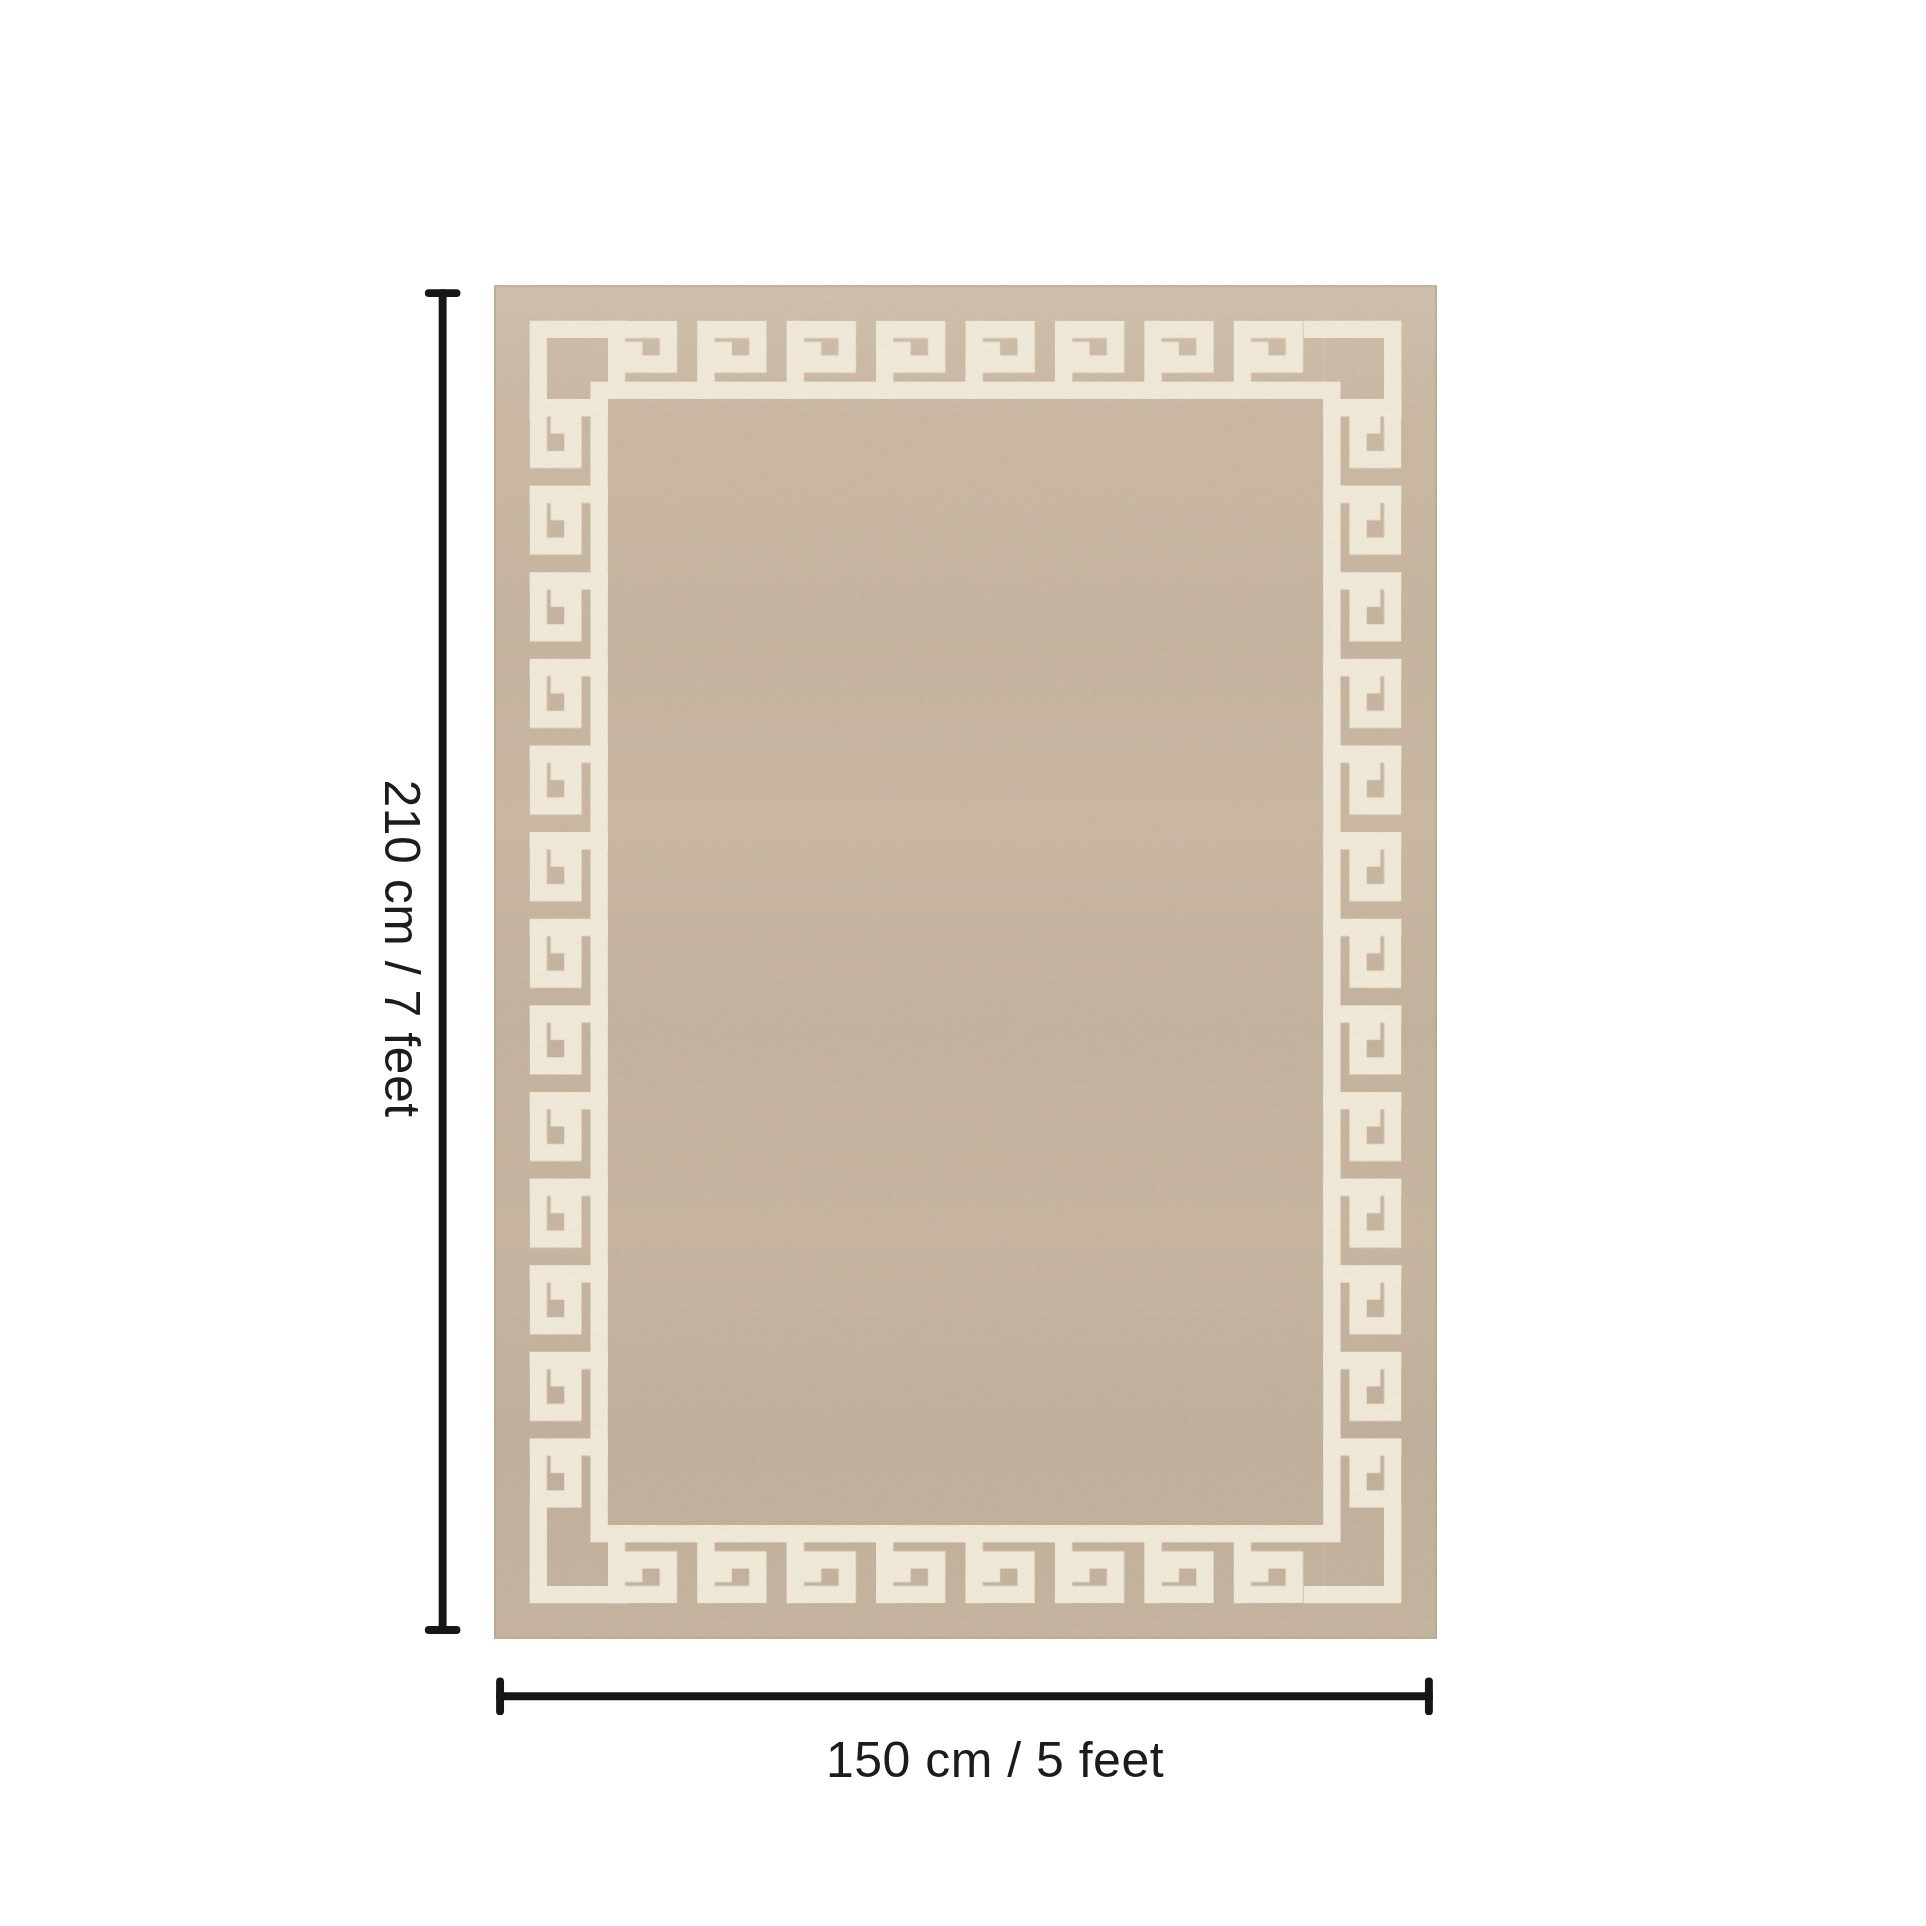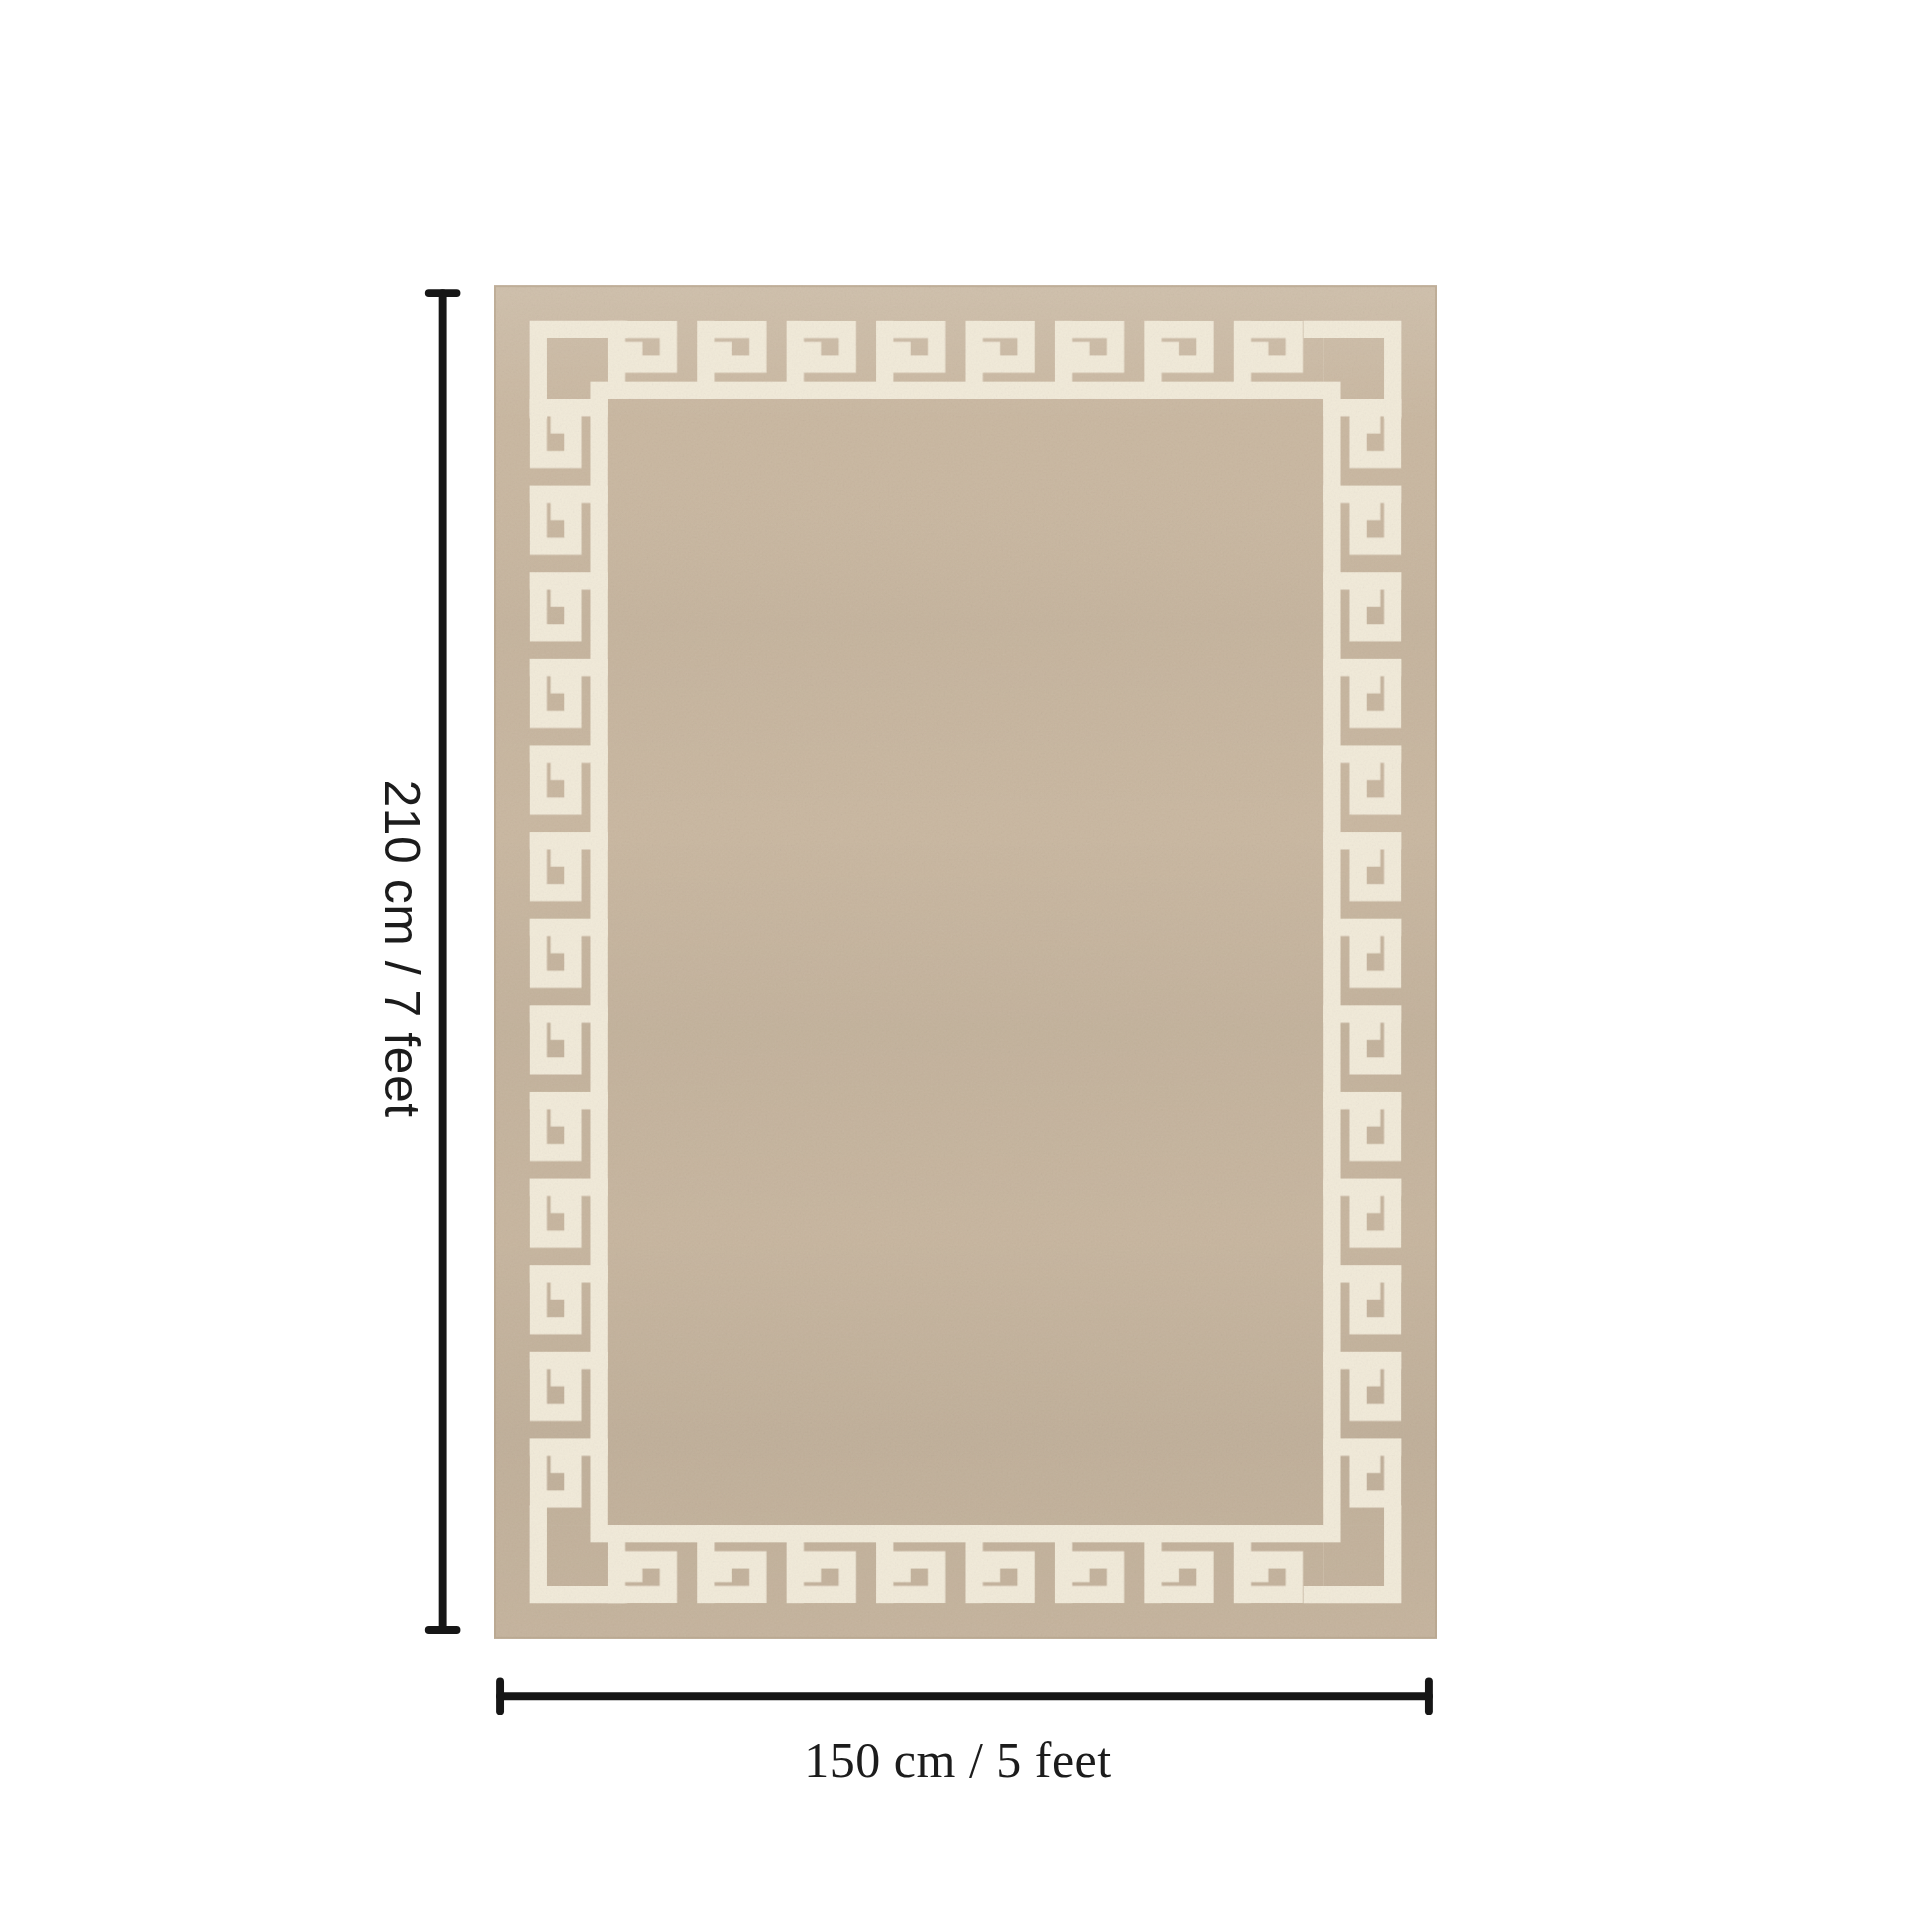--- a/index.html
+++ b/index.html
@@ -37,25 +37,24 @@
     white-space: nowrap;
   }
   .dim-label.vertical {
     left: 105px;
     top: 919px;
     width: 594px;
     height: 59px;
     transform: rotate(90deg);
   }
   .dim-label.horizontal {
-    left: 661px;
+    left: 698px;
     top: 1730px;
     width: 594px;
     height: 59px;
-    font-family: Liberation Serif, serif;
   }
 </style>
 </head>
 <body>
 
 <div class="stage">
 
   <div class="rug">
     <svg viewBox="0 0 953 1368" xmlns="http://www.w3.org/2000/svg">
       <defs>

